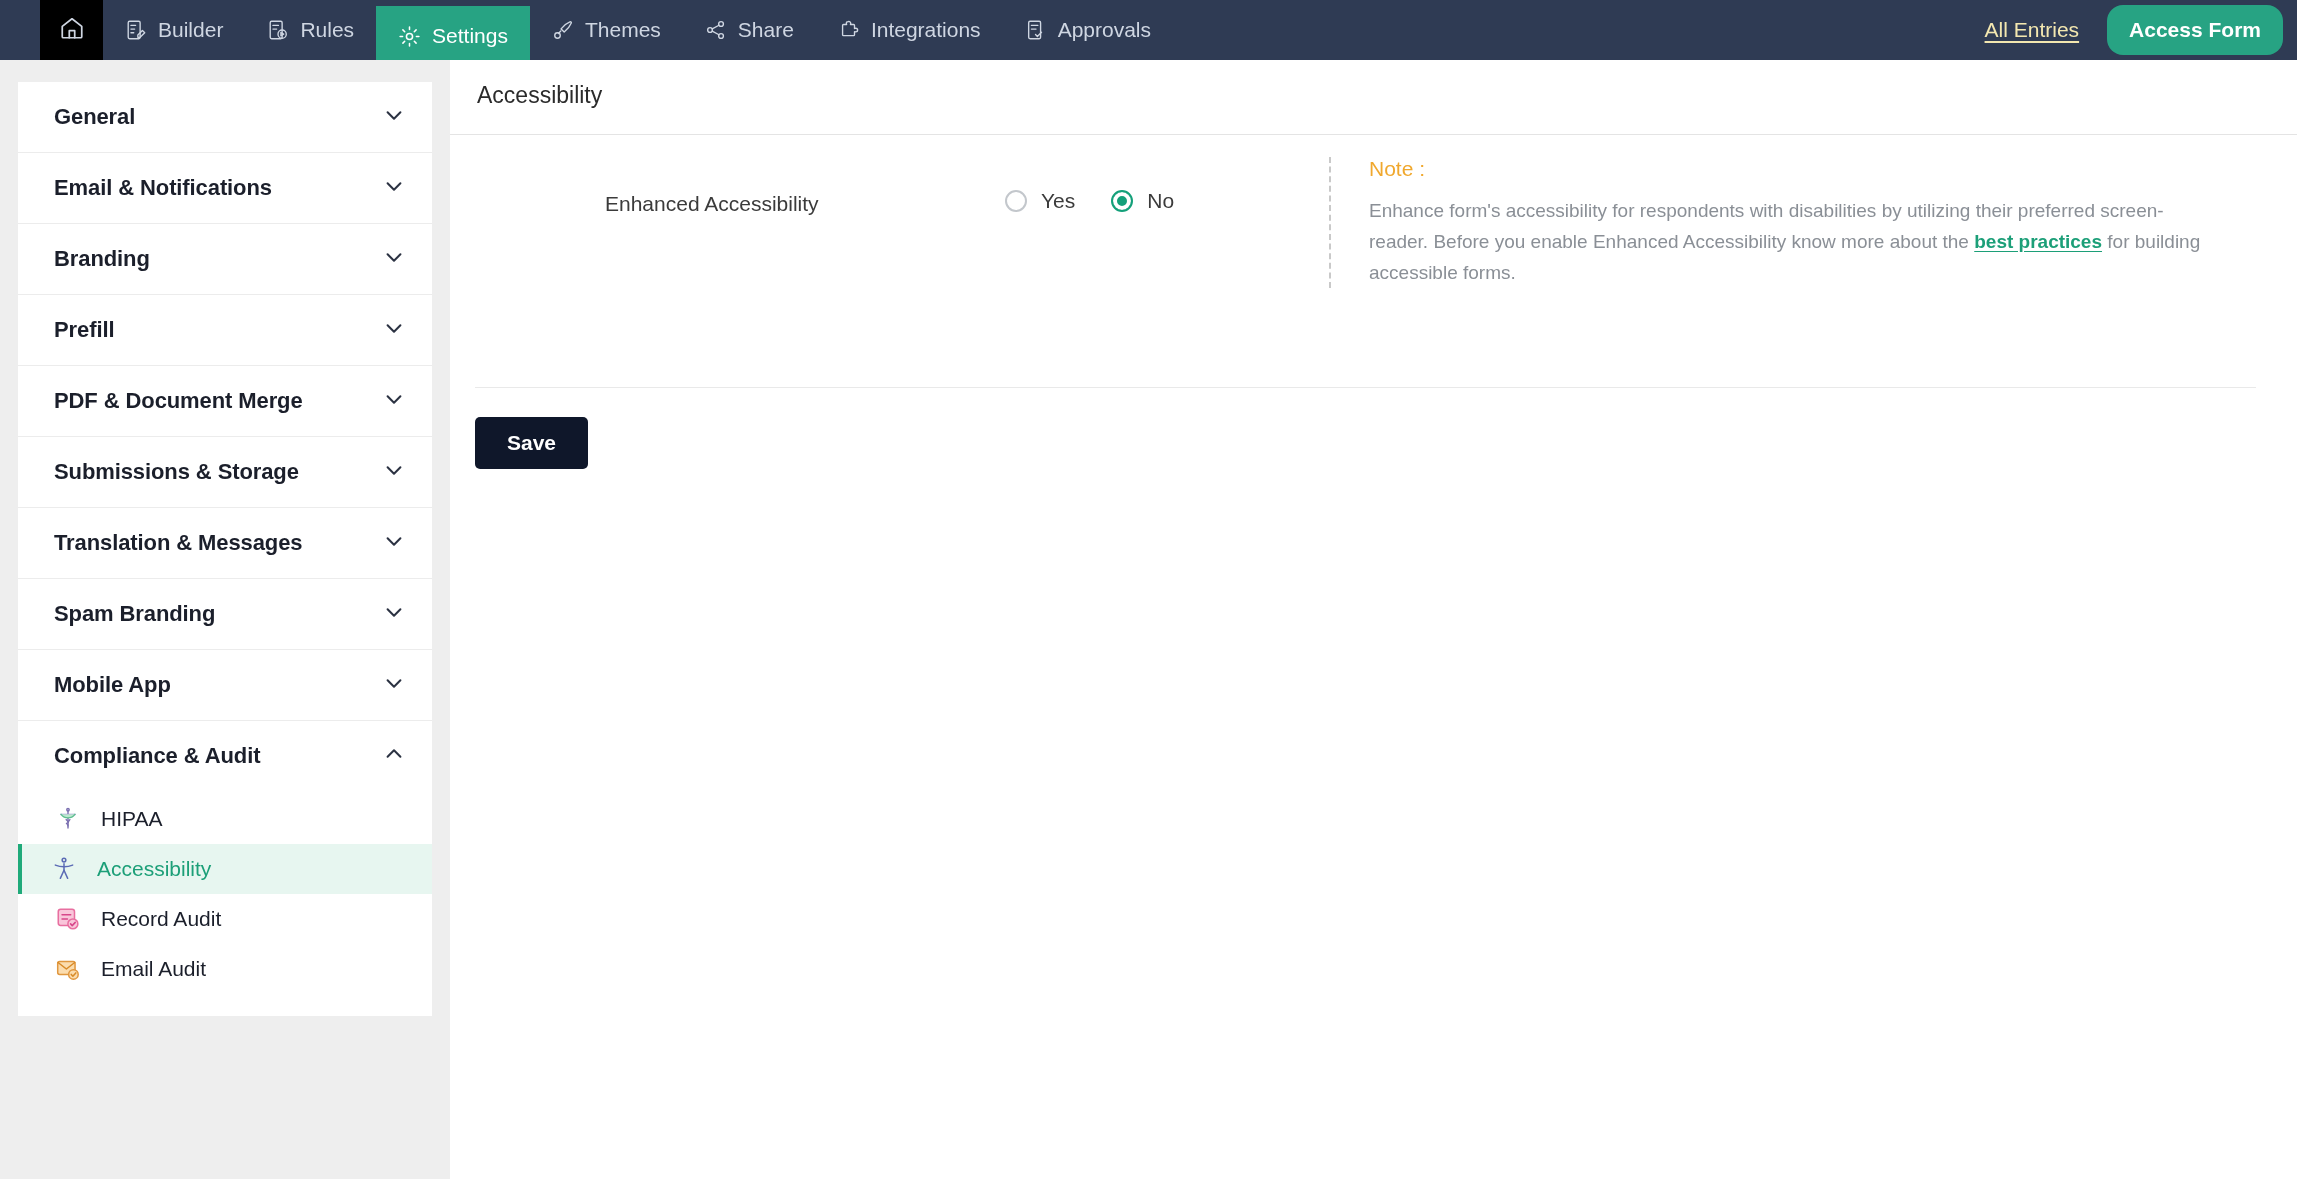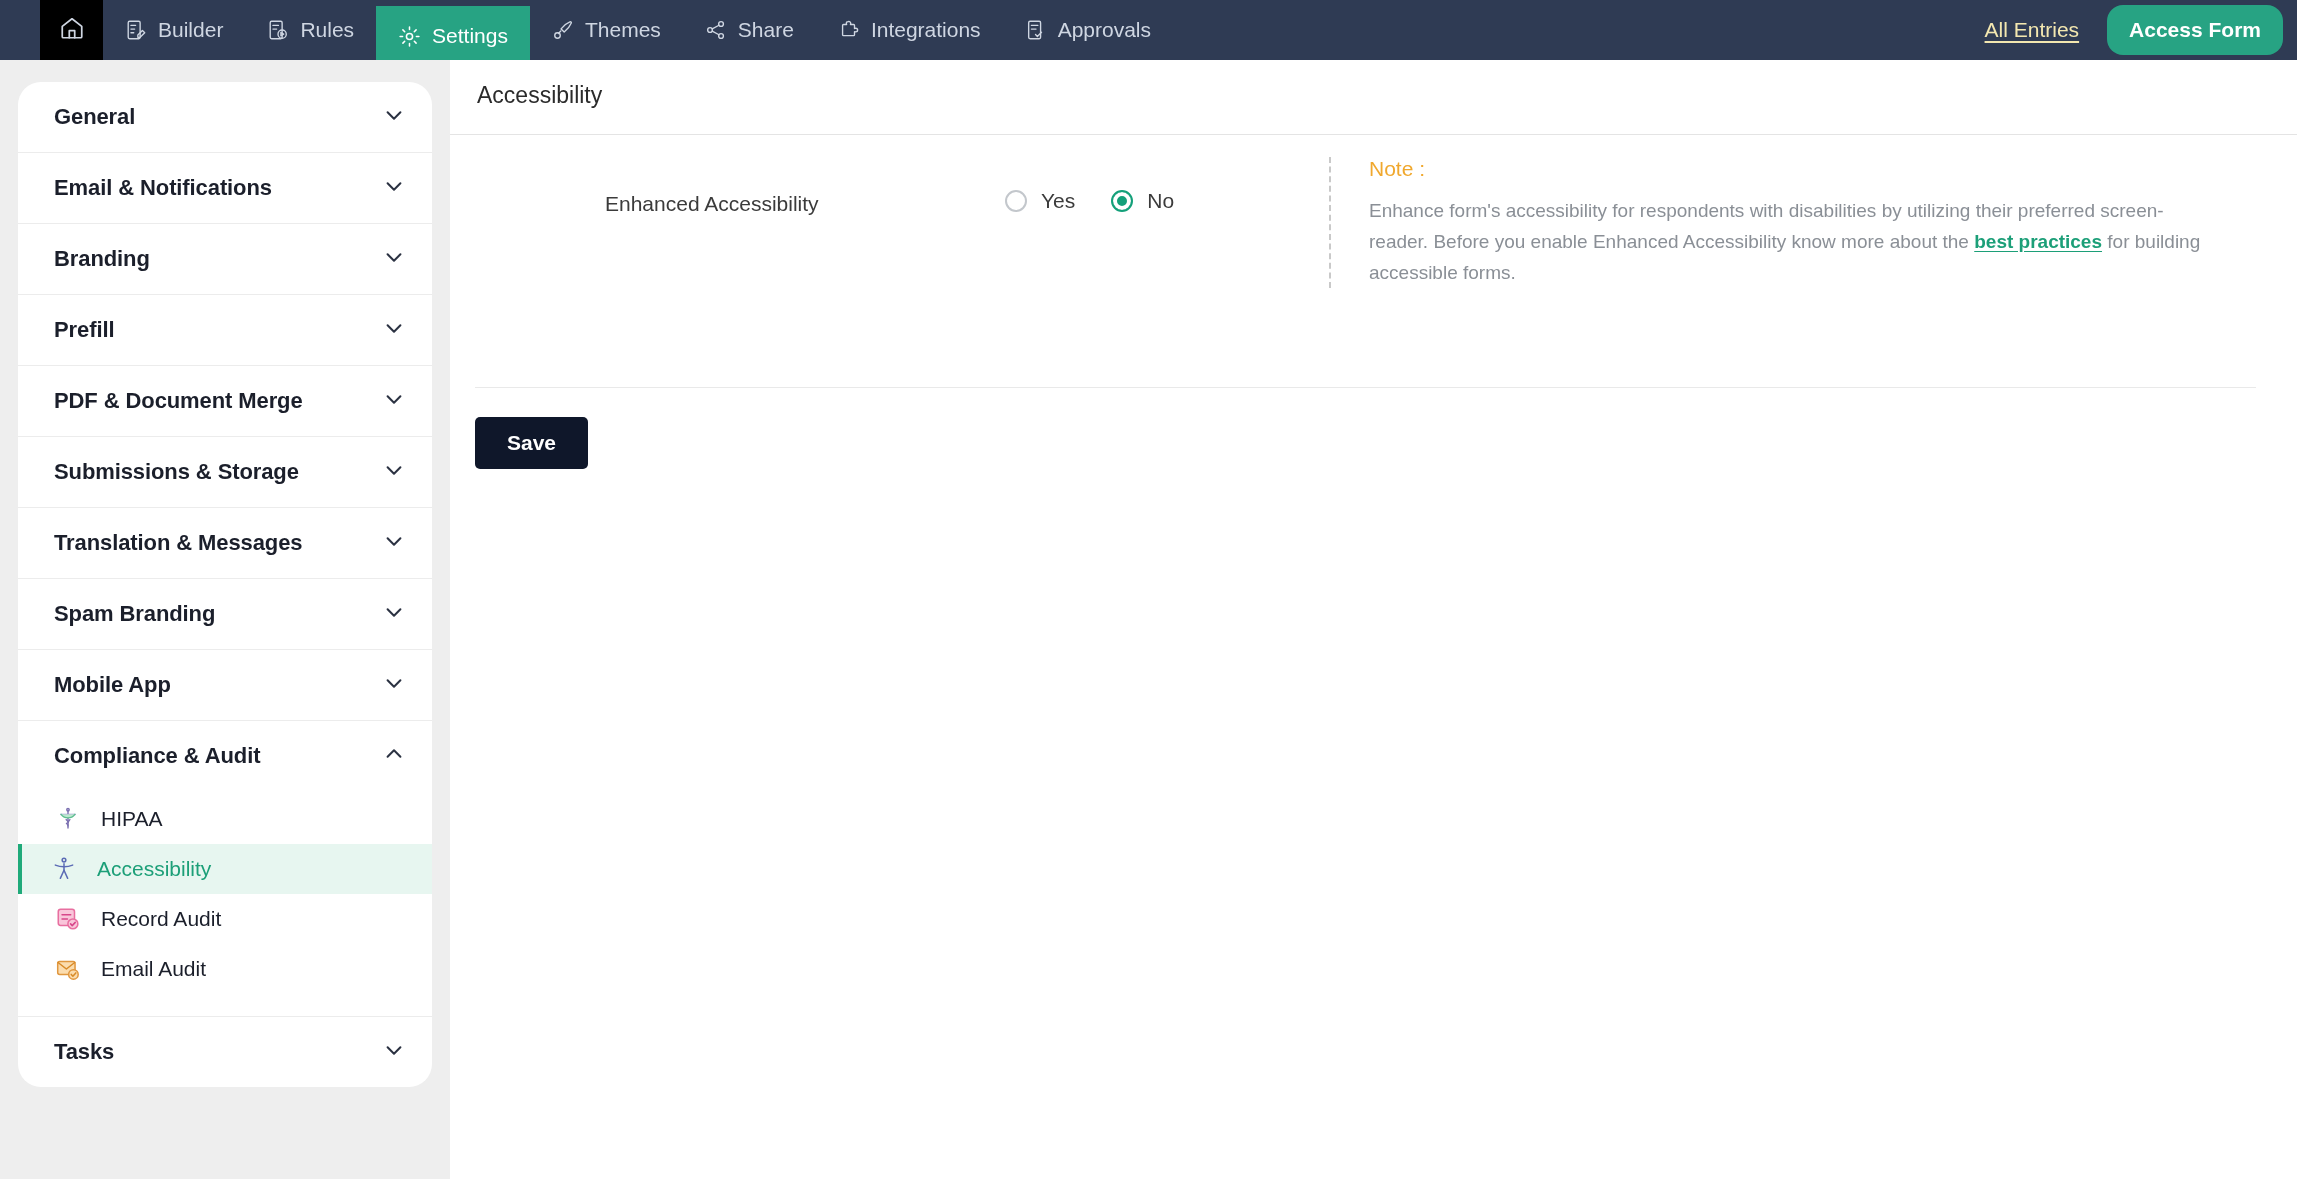--- a/index.html
+++ b/index.html
@@ -61,21 +61,20 @@
   .sidebar-region {
     position: absolute; top: 0; left: 0;
     width: 450px; height: 1119px;
     background: #eeeeee;
     padding: 22px 18px 22px 18px;
   }
   .sidebar-card {
     width: 414px;
     background: #ffffff;
     overflow: hidden;
-    border-radius: 23px;
   }
   .side-group { border-bottom: 1px solid #ececec; }
   .side-group:last-child { border-bottom: none; }
   .side-head {
     display: flex; align-items: center; justify-content: space-between;
     padding: 22px 27px 22px 36px;
     cursor: pointer;
   }
   .side-head-label {
     font-size: 22px; font-weight: bold; color: #1b1f2b;
@@ -434,30 +433,20 @@
                 <circle cx="17" cy="17" r="4.4" fill="#fbdcae"></circle>
                 <path d="m15 17 1.5 1.6 2.7-3" stroke="#d98b28"></path>
               </svg>
             </span>
             <span class="sub-label">Email Audit</span>
           </div>
 
         </div>
       </div>
 
-      <div class="side-group">
-        <div class="side-head">
-          <span class="side-head-label">Tasks</span>
-          <span class="chev">
-            <svg width="22" height="22" viewBox="0 0 24 24" fill="none" stroke="#2b3242" stroke-width="2.2" stroke-linecap="round" stroke-linejoin="round">
-                <path d="m5 9 7 7 7-7"></path>
-              </svg>
-          </span>
-        </div>
-      </div>
 
     </div>
     <div class="scroll-track"></div>
   </div>
 
   <div class="main">
 
     <div class="page-title">Accessibility</div>
     <div class="title-rule"></div>
 

